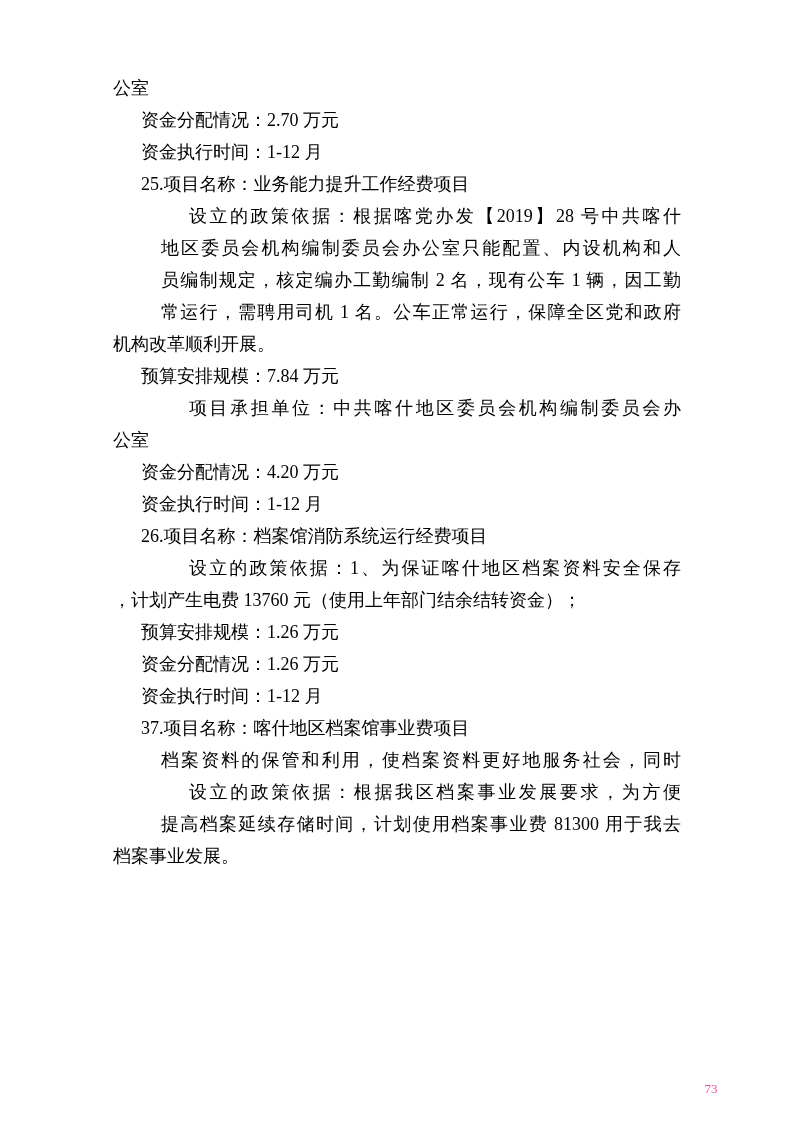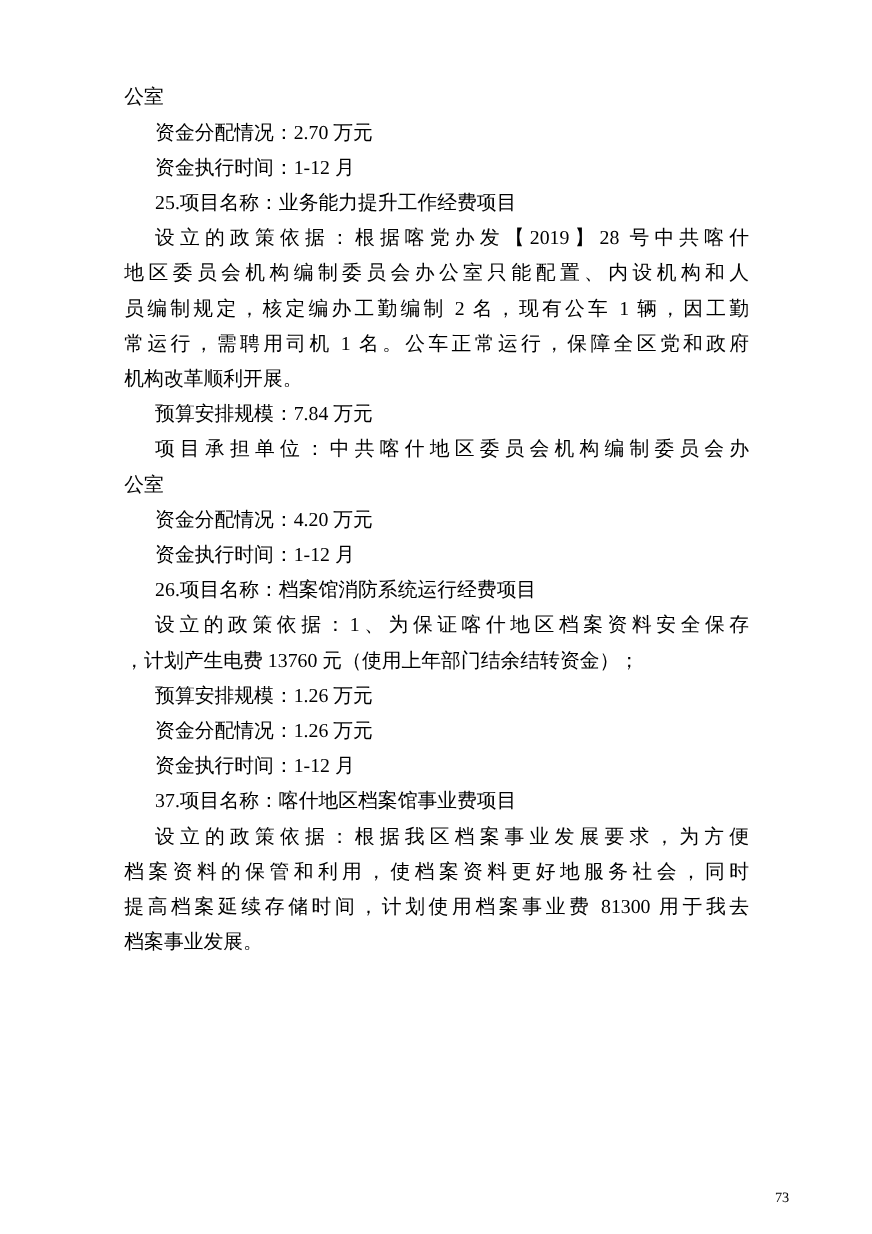--- a/index.html
+++ b/index.html
@@ -29,30 +29,31 @@
     height: 32px;
     overflow: visible;
   }
   .line.indent {
     padding-left: 28px;
   }
   .line.fill {
     white-space: normal;
     text-align: justify;
     text-align-last: justify;
+    margin-left: 48px;
   }
   .page-number {
     position: absolute;
     left: 698px;
     top: 1081px;
     width: 26px;
     text-align: center;
     font-size: 13px;
     line-height: 16px;
-    color: #000000;
+    color: #ec4899;
   }
 </style>
 </head>
 <body>
 
 <div class="page">
   <div class="body-text">
     <div class="line">公室</div>
     <div class="line indent">资金分配情况：2.70 万元</div>
     <div class="line indent">资金执行时间：1-12 月</div>
@@ -67,19 +68,19 @@
     <div class="line">公室</div>
     <div class="line indent">资金分配情况：4.20 万元</div>
     <div class="line indent">资金执行时间：1-12 月</div>
     <div class="line indent">26.项目名称：档案馆消防系统运行经费项目</div>
     <div class="line indent fill">设立的政策依据：1、为保证喀什地区档案资料安全保存</div>
     <div class="line">，计划产生电费 13760 元（使用上年部门结余结转资金）；</div>
     <div class="line indent">预算安排规模：1.26 万元</div>
     <div class="line indent">资金分配情况：1.26 万元</div>
     <div class="line indent">资金执行时间：1-12 月</div>
     <div class="line indent">37.项目名称：喀什地区档案馆事业费项目</div>
+    <div class="line fill">档案资料的保管和利用，使档案资料更好地服务社会，同时</div>
     <div class="line indent fill">设立的政策依据：根据我区档案事业发展要求，为方便</div>
-    <div class="line fill">档案资料的保管和利用，使档案资料更好地服务社会，同时</div>
     <div class="line fill">提高档案延续存储时间，计划使用档案事业费 81300 用于我去</div>
     <div class="line">档案事业发展。</div>
   </div>
   <div class="page-number">73</div>
 </div>
 
 </body></html>

